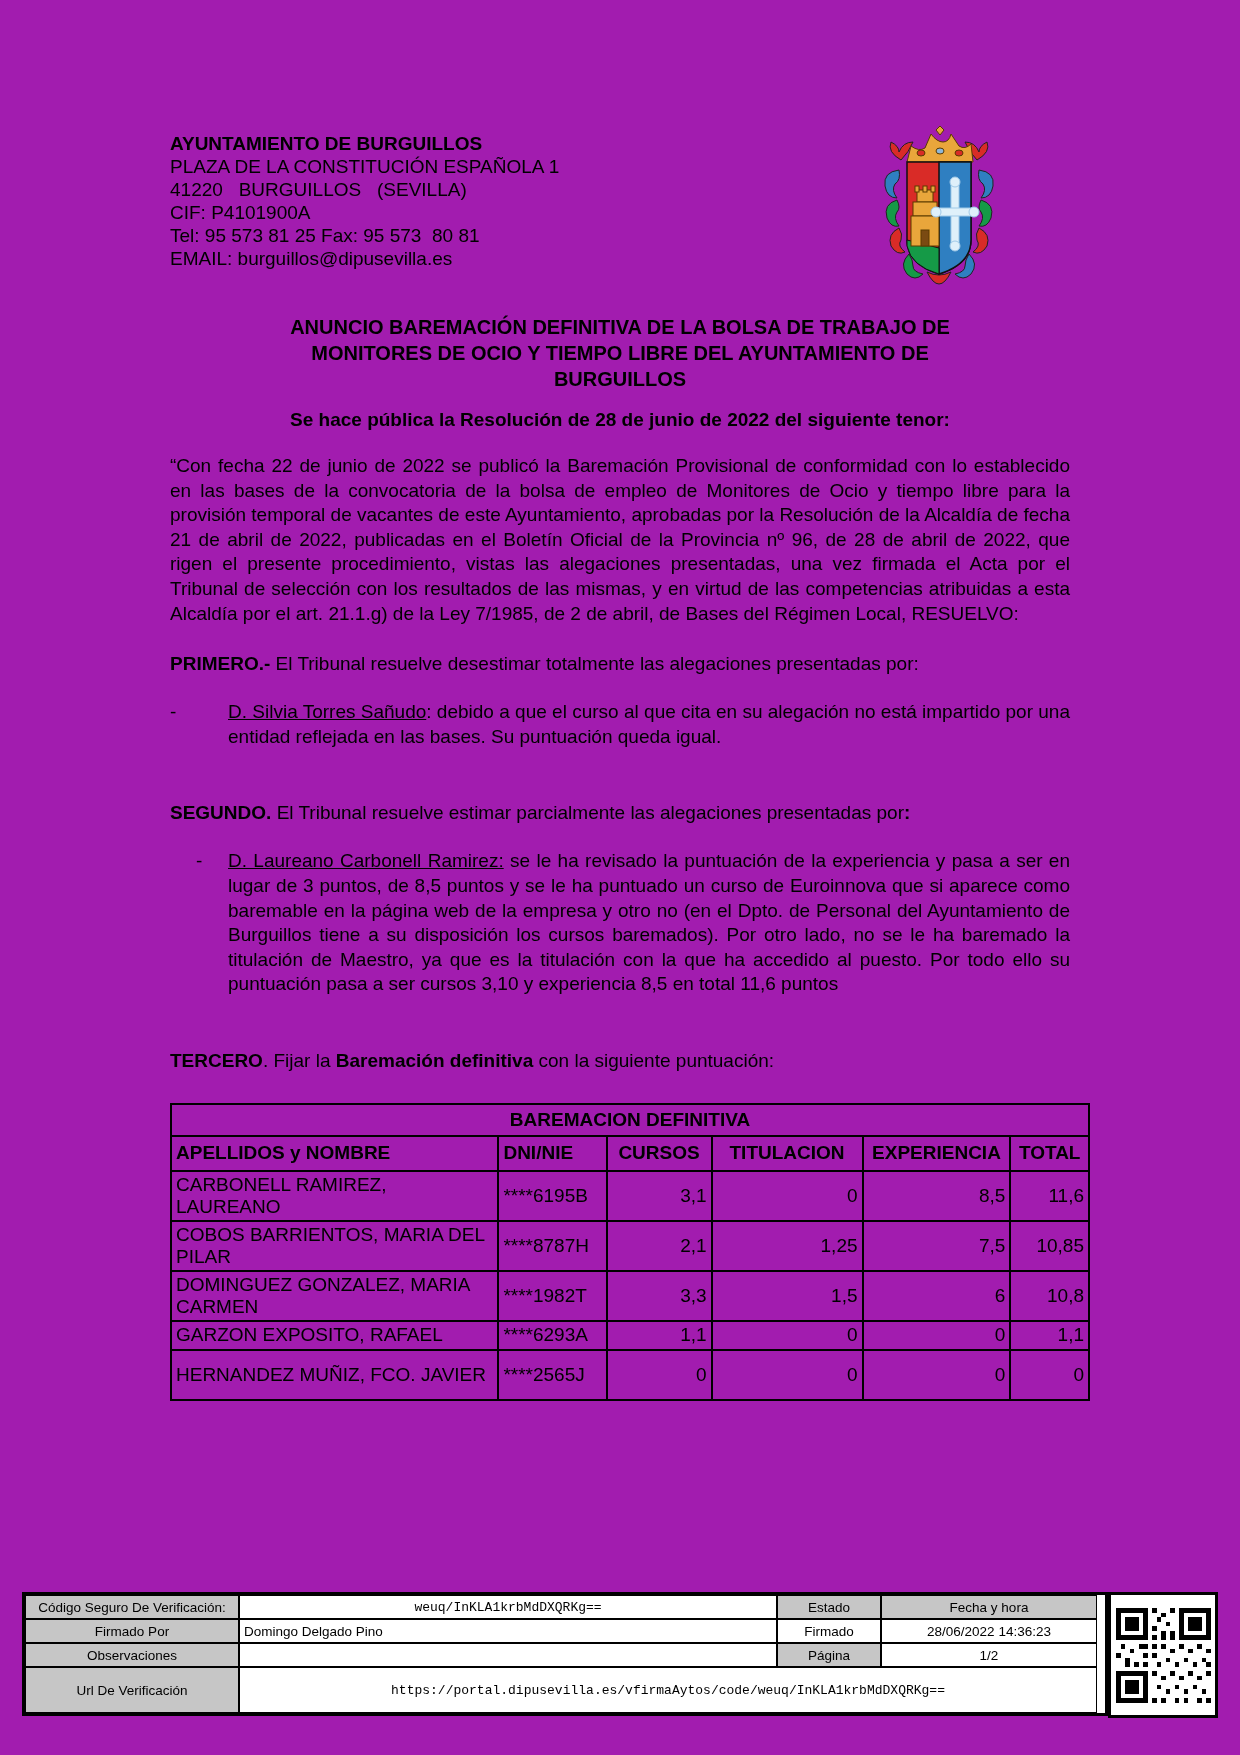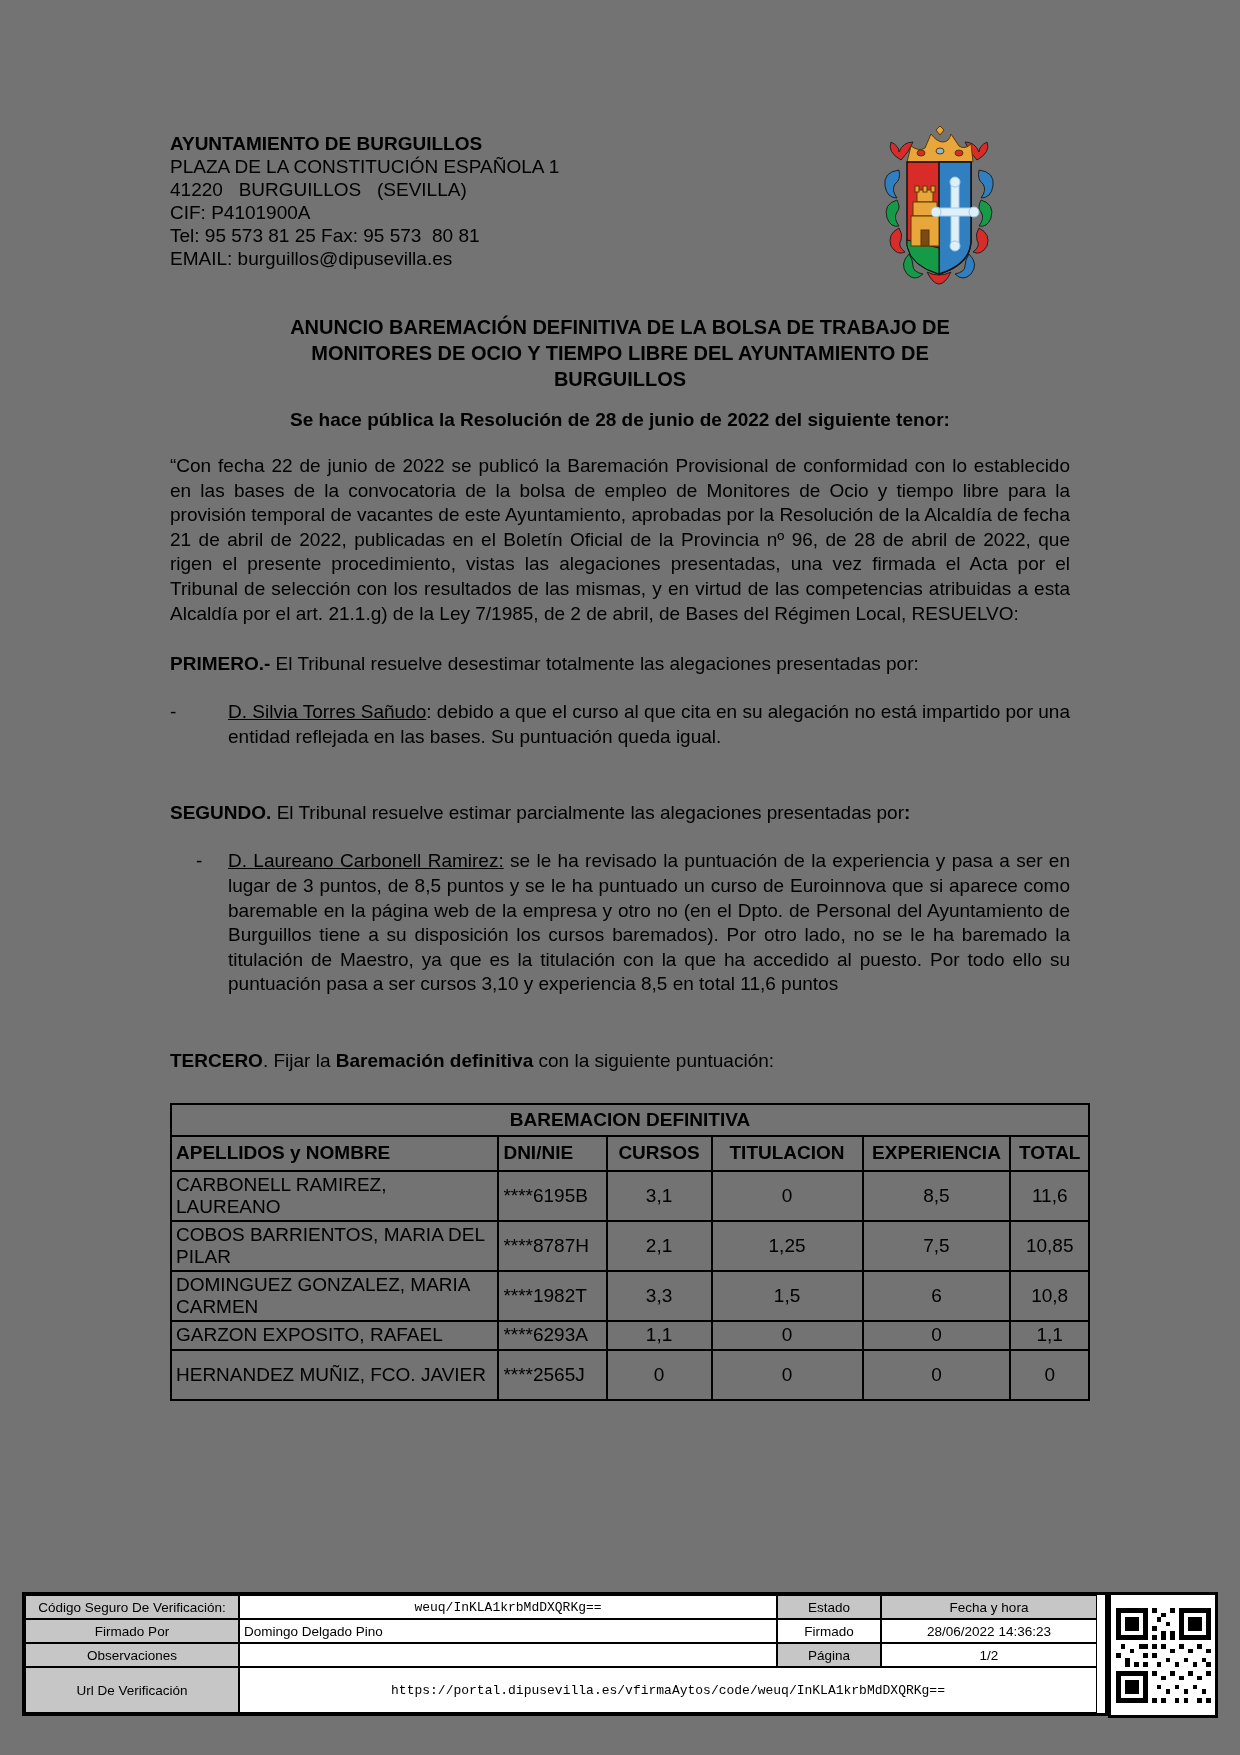--- a/index.html
+++ b/index.html
@@ -1,16 +1,16 @@
 <!DOCTYPE html>
 <html><head>
 <meta charset="utf-8">
 <style>
   html,body{margin:0;padding:0;background:#e9e9e9;}
-  .page{position:relative;width:1240px;height:1755px;background:#737373;margin:0 auto;
+  .page{position:relative;width:1240px;height:1755px;background:#a21caf;margin:0 auto;
         font-family:"Liberation Sans","DejaVu Sans",sans-serif;color:#000;overflow:hidden;}
   .content{position:absolute;left:170px;top:132px;width:900px;}
   
   .hdr{font-size:19px;line-height:23px;}
   .hdr .org{font-weight:bold;}
   .logo{position:absolute;left:863px;top:126px;width:152px;height:164px;}
   
   .doc-title{margin-top:44px;text-align:center;font-weight:bold;font-size:20px;line-height:26px;width:860px;margin-left:20px;}
   .intro{margin-top:16px;font-weight:bold;font-size:19px;line-height:24px;text-align:center;}
   .para{margin-top:22px;font-size:19px;line-height:24.6px;text-align:justify;}
@@ -22,21 +22,21 @@
   .bullet.indent2 .dash{flex:0 0 32px;margin-left:26px;}
   .bullet .btxt{flex:1;text-align:justify;}
   .seg-gap{margin-top:52px;}
   
   table.score{border-collapse:collapse;margin-top:30px;width:920px;table-layout:fixed;padding-left:16px;}
   table.score td,table.score th{border:2px solid #000;font-size:19px;padding:1px 4px;vertical-align:middle;}
   table.score .ttl{font-weight:bold;text-align:center;height:28px;}
   table.score th{font-weight:bold;text-align:left;height:31px;border-radius:10px;}
   table.score th.c{text-align:center;}
   table.score td{height:46px;line-height:22px;}
-  table.score td.num{text-align:center;}
+  table.score td.num{text-align:right;}
   table.score tr.short td{height:25px;}
   .col-name{width:321px;} .col-dni{width:106px;} .col-cur{width:103px;}
   .col-tit{width:148px;} .col-exp{width:145px;} .col-tot{width:77px;}
   
   .vfooter{position:absolute;left:22px;top:1592px;width:1080px;border:3px solid #000;
            display:grid;grid-template-columns:214px 538px 104px 216px;grid-auto-rows:auto;
            font-size:13.5px;background:#fff;}
   .vfooter>div{border:1.5px solid #000;display:flex;align-items:center;justify-content:center;
                min-height:24px;padding:1px 4px;box-sizing:border-box;}
   .vfooter .lab{background:#c6c6c6;}

